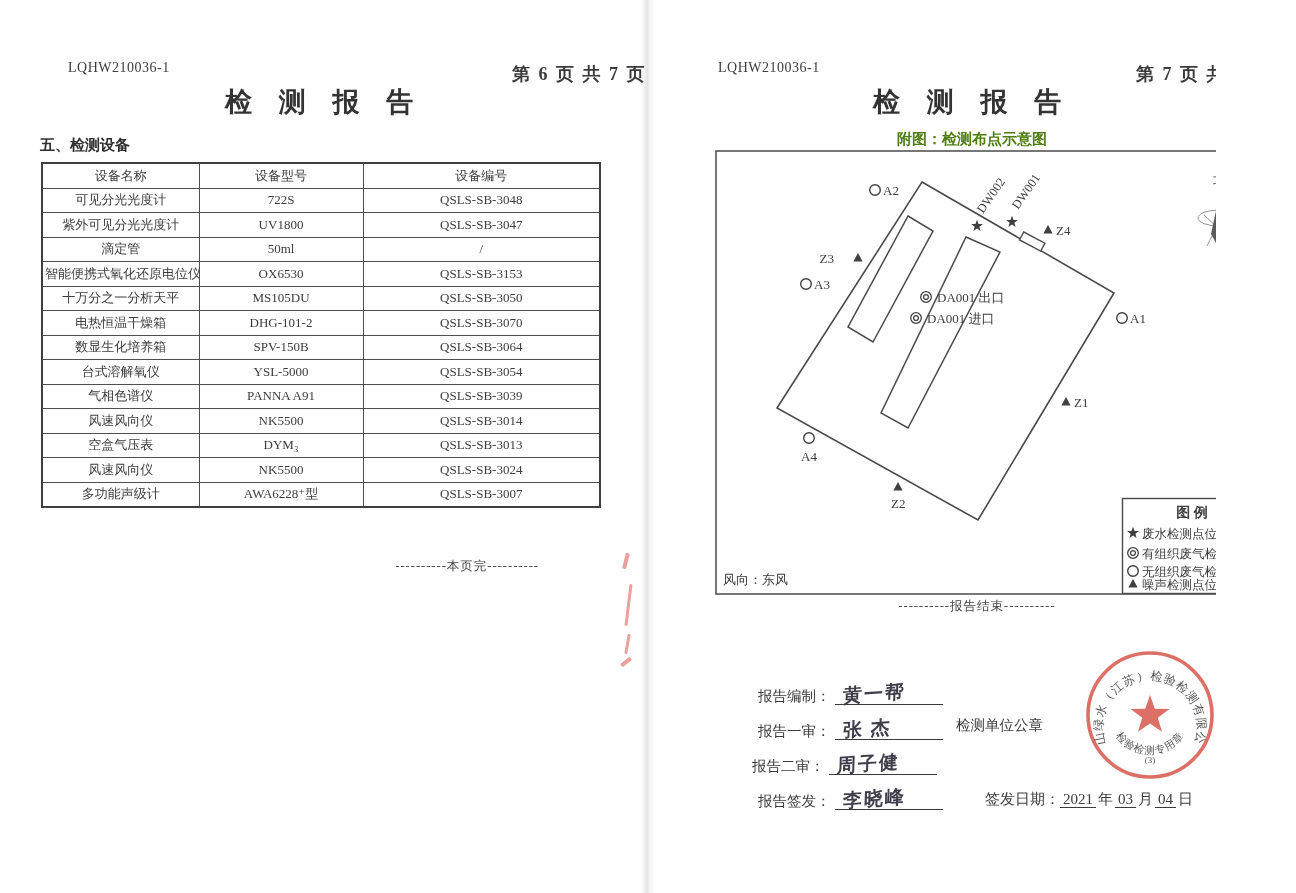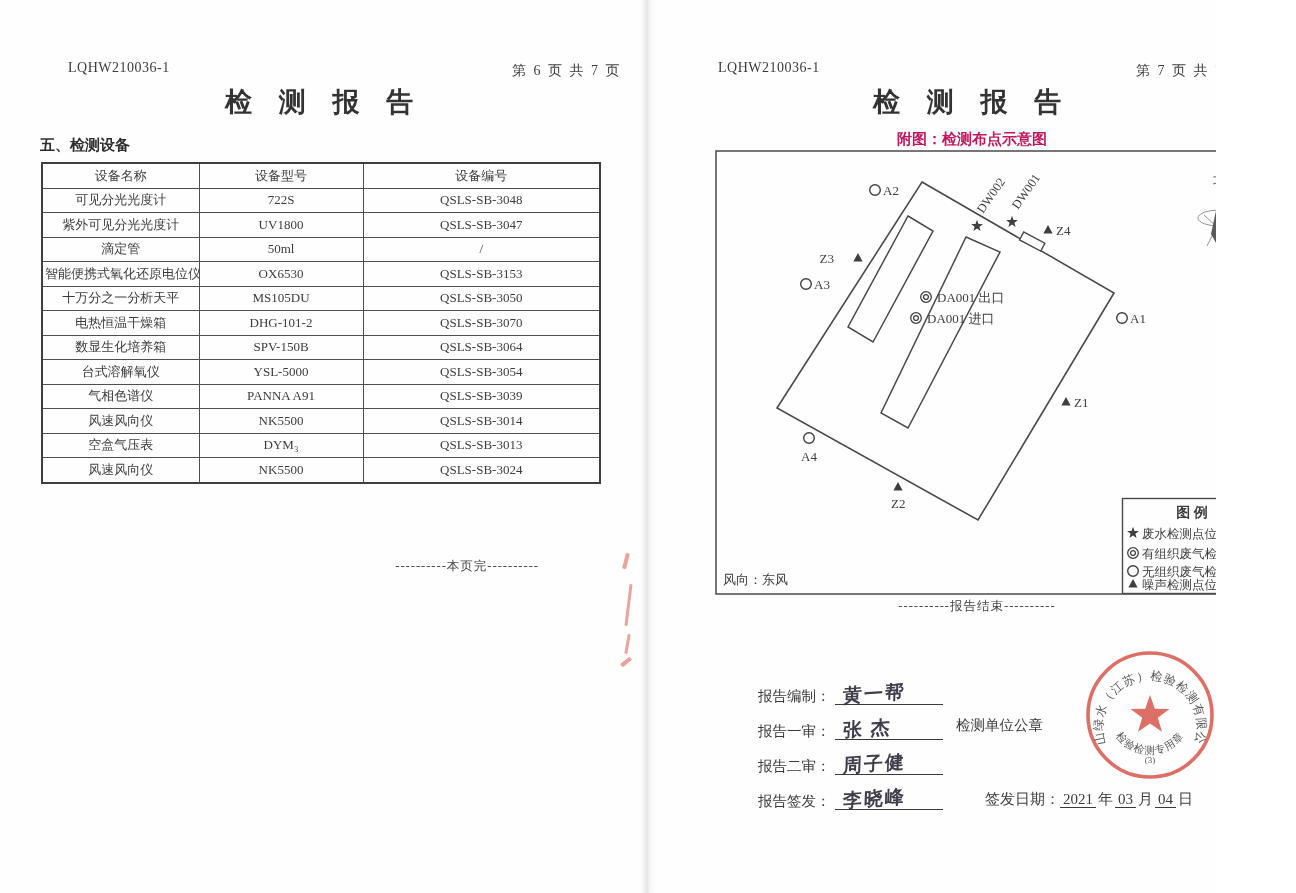--- a/index.html
+++ b/index.html
@@ -5,23 +5,23 @@
   html,body{margin:0;padding:0;background:#ffffff;}
   #stage{position:relative;width:1216px;height:893px;background:#fefefe;overflow:hidden;
          font-family:"Liberation Serif","DejaVu Serif",serif;color:#3c3c3c;}
   .page{position:absolute;top:0;width:648px;height:893px;background:#fefefe;overflow:hidden;}
   #page-left{left:0;}
   #page-right{left:648px;}
   .gutter{position:absolute;left:641px;top:0;width:14px;height:893px;
           background:linear-gradient(90deg,rgba(0,0,0,0) 0%,rgba(0,0,0,.10) 45%,rgba(0,0,0,.04) 60%,rgba(0,0,0,0) 100%);}
   .abs{position:absolute;}
   .report-no{font-size:14px;letter-spacing:.5px;}
-  .page-no{font-size:14px;letter-spacing:2px;}
+  .page-no{font-size:18px;letter-spacing:2px;font-weight:bold;}
   .doc-title{width:100%;text-align:center;font-size:27px;font-weight:bold;letter-spacing:10px;color:#333;}
-  .subtitle{width:100%;text-align:center;font-size:15px;font-weight:bold;color:#be185d;}
+  .subtitle{width:100%;text-align:center;font-size:15px;font-weight:bold;color:#4d7c0f;}
   .section-title{font-size:15px;font-weight:bold;color:#2e2e2e;}
   table.equip{position:absolute;left:41px;top:162px;border-collapse:collapse;table-layout:fixed;width:558px;
               font-size:13px;color:#3c3c3c;}
   table.equip th,table.equip td{border:1px solid #4f4f4f;height:23.5px;text-align:center;font-weight:normal;
               padding:0 2px;overflow:hidden;white-space:nowrap;}
   table.equip{border:2px solid #3f3f3f;}
   .dash-footer{font-size:12.5px;text-align:center;letter-spacing:1px;color:#444;}
   .sig-row{position:absolute;font-size:14.5px;white-space:nowrap;}
   .sig-line{display:inline-block;width:108px;border-bottom:1.4px solid #3a3a3a;height:20px;
             position:relative;vertical-align:-4px;margin-left:4px;}
@@ -114,20 +114,25 @@
           <tr>
             <td>空盒气压表</td>
             <td>DYM₃</td>
             <td>QSLS-SB-3013</td>
           </tr>
           <tr>
             <td>风速风向仪</td>
             <td>NK5500</td>
             <td>QSLS-SB-3024</td>
           </tr>
+          <tr>
+            <td>多功能声级计</td>
+            <td>AWA6228⁺型</td>
+            <td>QSLS-SB-3007</td>
+          </tr>
         </tbody>
     </table>
 
     <div class="abs dash-footer" style="left:41px;top:558px;width:498px;text-align:right;">----------本页完----------</div>
 
     <div class="red-mark" style="left:624px;top:553px;width:4px;height:16px;transform:rotate(14deg);"></div>
     <div class="red-mark" style="left:627px;top:584px;width:3px;height:42px;transform:rotate(7deg);"></div>
     <div class="red-mark" style="left:626px;top:634px;width:3px;height:20px;transform:rotate(10deg);"></div>
     <div class="red-mark" style="left:620px;top:660px;width:12px;height:4px;transform:rotate(-38deg);"></div>
   </div>
@@ -220,21 +225,21 @@
     </svg>
 
     <div class="abs dash-footer" style="left:67px;top:598px;width:524px;">----------报告结束----------</div>
 
     <div class="sig-row" style="left:110px;top:684px;">
       <span>报告编制：</span><span class="sig-line"><span class="sig-name">黄一帮</span></span>
     </div>
     <div class="sig-row" style="left:110px;top:719px;">
       <span>报告一审：</span><span class="sig-line"><span class="sig-name">张 杰</span></span>
     </div>
-    <div class="sig-row" style="left:110px;top:754px;">
+    <div class="sig-row" style="left:104px;top:754px;">
       <span>报告二审：</span><span class="sig-line"><span class="sig-name">周子健</span></span>
     </div>
     <div class="sig-row" style="left:110px;top:789px;">
       <span>报告签发：</span><span class="sig-line"><span class="sig-name">李晓峰</span></span>
     </div>
 
     <div class="abs seal-caption" style="left:308px;top:716px;">检测单位公章</div>
 
     <div class="abs date-line" style="left:337px;top:790px;">
       <span>签发日期：</span><span class="date-seg">2021</span><span class="unit">年</span><span class="date-seg">03</span><span class="unit">月</span><span class="date-seg">04</span><span class="unit">日</span>

